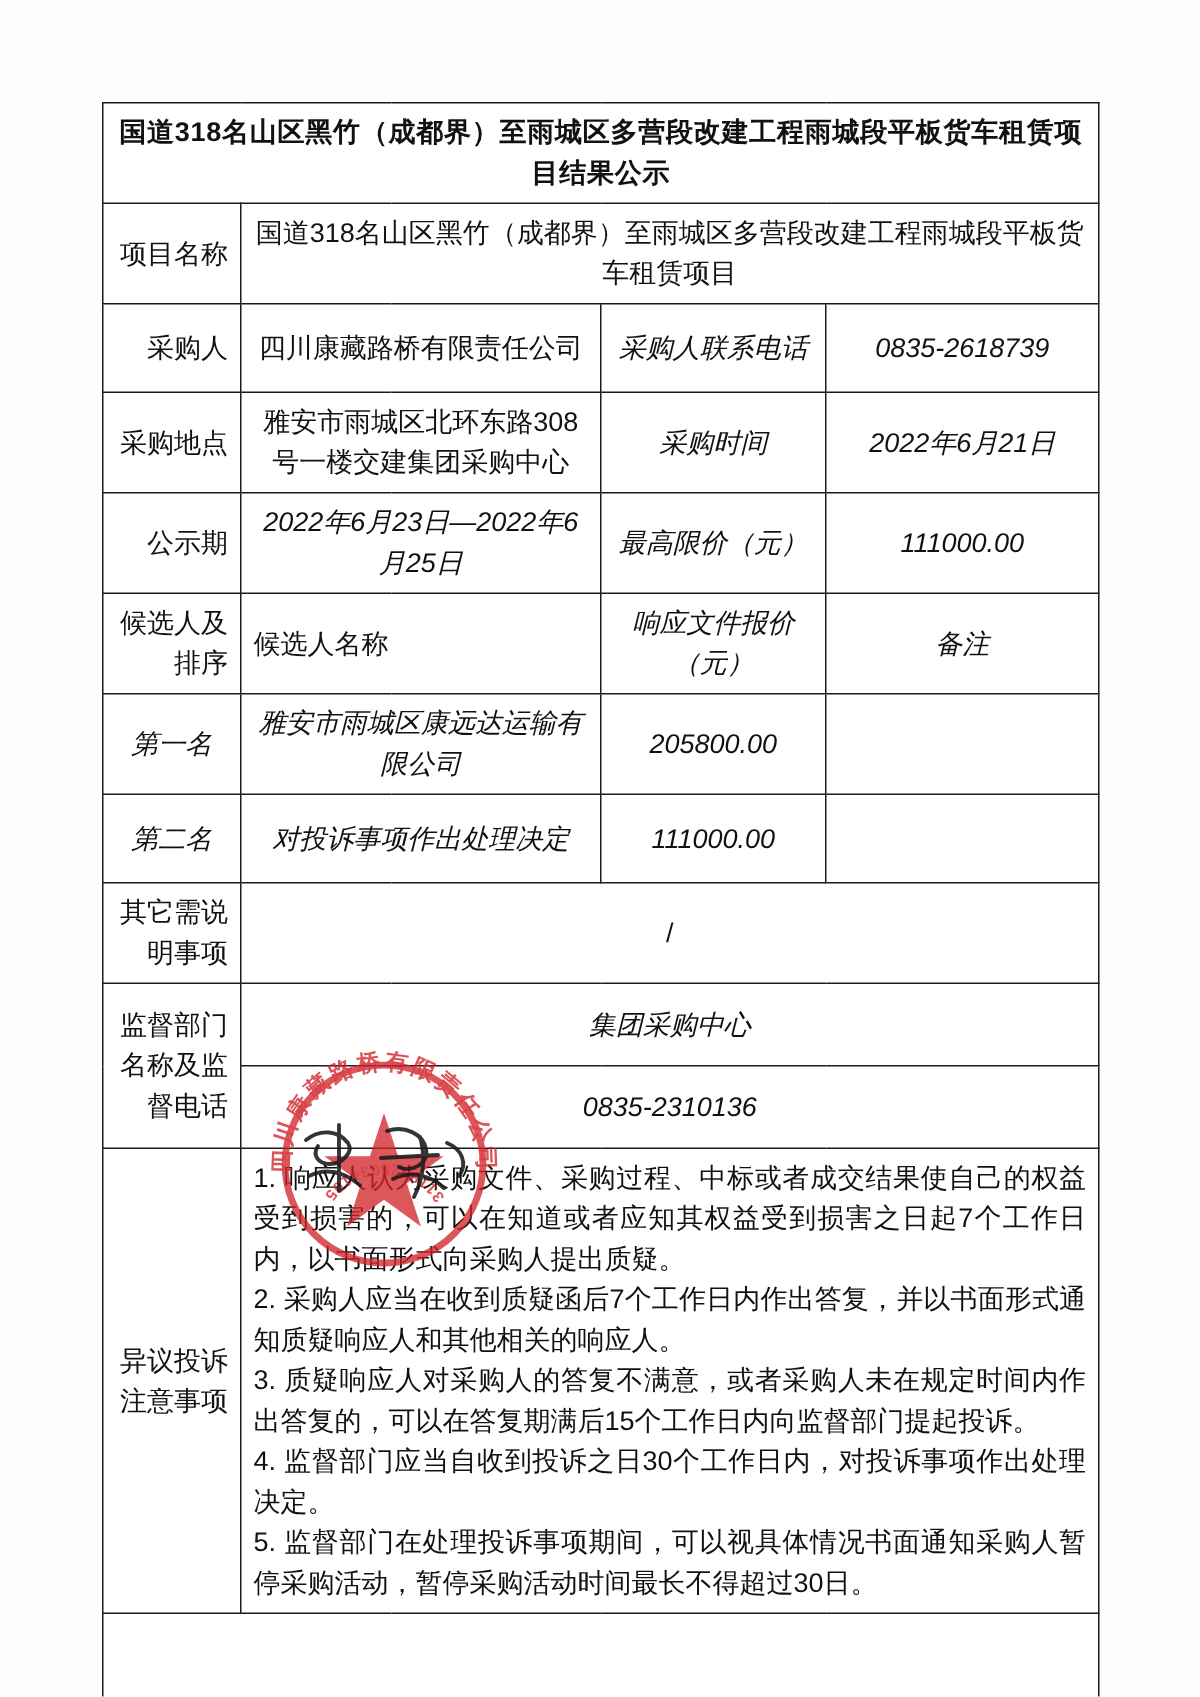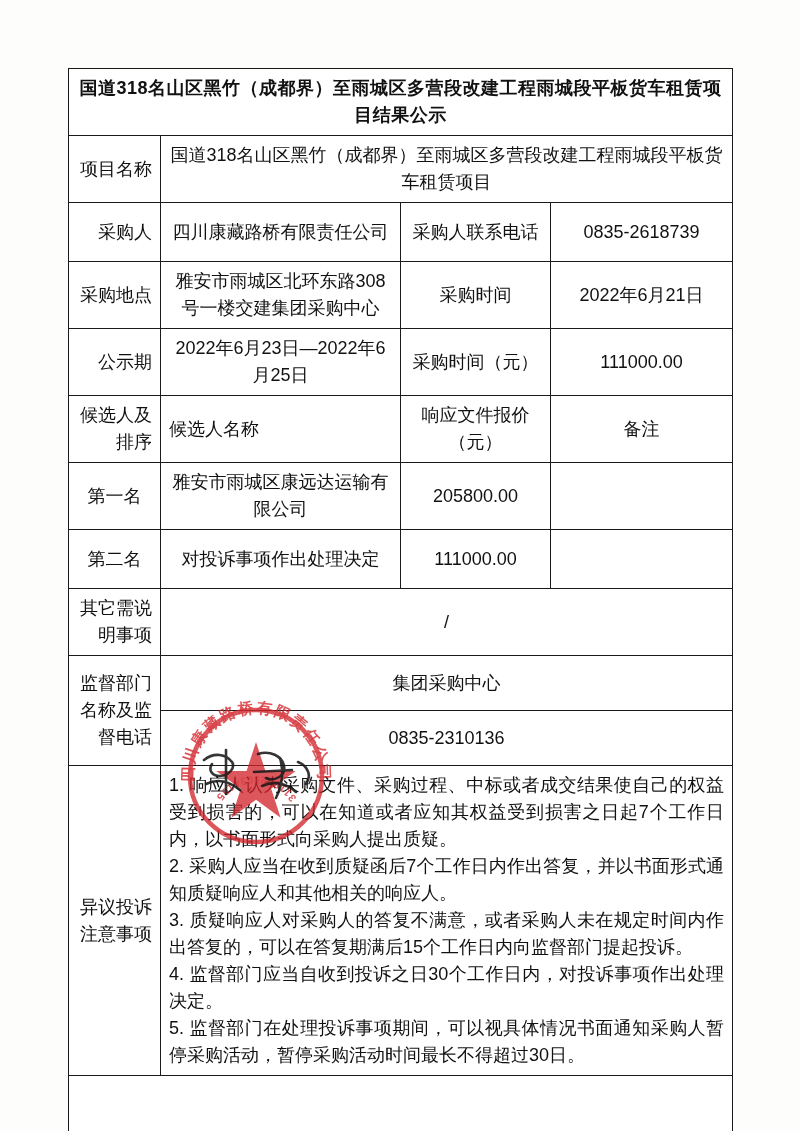--- a/index.html
+++ b/index.html
@@ -49,21 +49,21 @@
     font-weight: bold;
     line-height: 1.5;
     padding: 14px 26px;
     letter-spacing: 0.5px;
   }
   .lbl {
     text-align: right;
     width: 74px;
     white-space: normal;
   }
-  .ctr { text-align: center; }
+  .ctr { text-align: center; font-style: italic; }
   .lft { text-align: center; }
   .cand-head { text-align: left; }
   .notes {
     font-size: 12.6px;
     line-height: 1.75;
     text-align: justify;
     padding: 8px 10px 10px 10px;
   }
   .notes p { margin: 0; }
   .sign-cell {
@@ -131,21 +131,21 @@
       <tr>
         <td class="lbl tall-2">采购地点</td>
         <td class="lft" colspan="2">雅安市雨城区北环东路308号一楼交建集团采购中心</td>
         <td class="ctr">采购时间</td>
         <td class="ctr">2022年6月21日</td>
       </tr>
 
       <tr>
         <td class="lbl tall-1">公示期</td>
         <td class="ctr" colspan="2">2022年6月23日—2022年6月25日</td>
-        <td class="ctr">采购时间（元）</td>
+        <td class="ctr">最高限价（元）</td>
         <td class="ctr">111000.00</td>
       </tr>
 
       <tr>
         <td class="lbl tall-2">候选人及排序</td>
         <td class="cand-head" colspan="2">候选人名称</td>
         <td class="ctr">响应文件报价（元）</td>
         <td class="ctr">备注</td>
       </tr>
 

